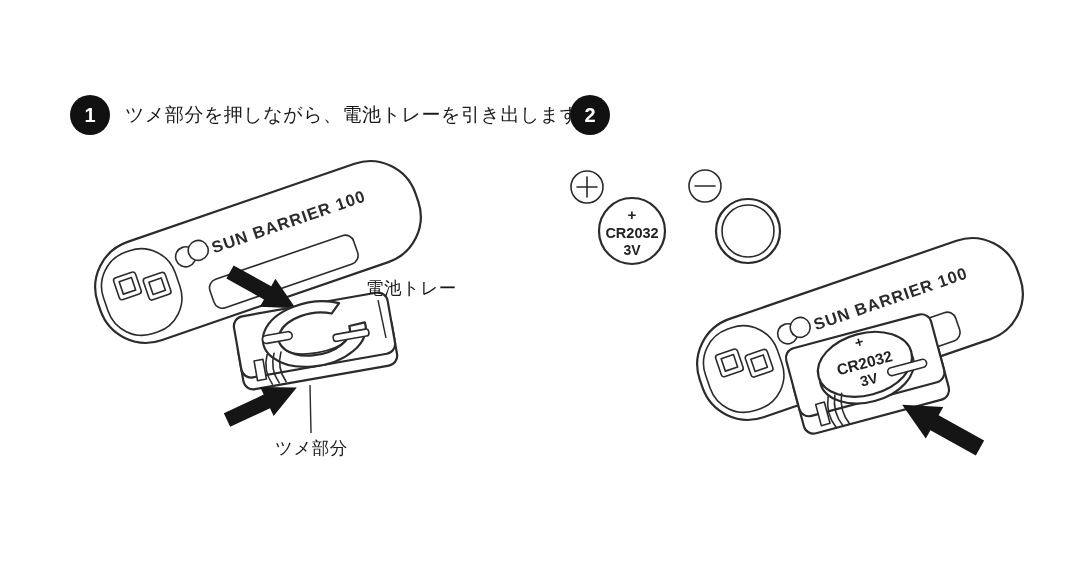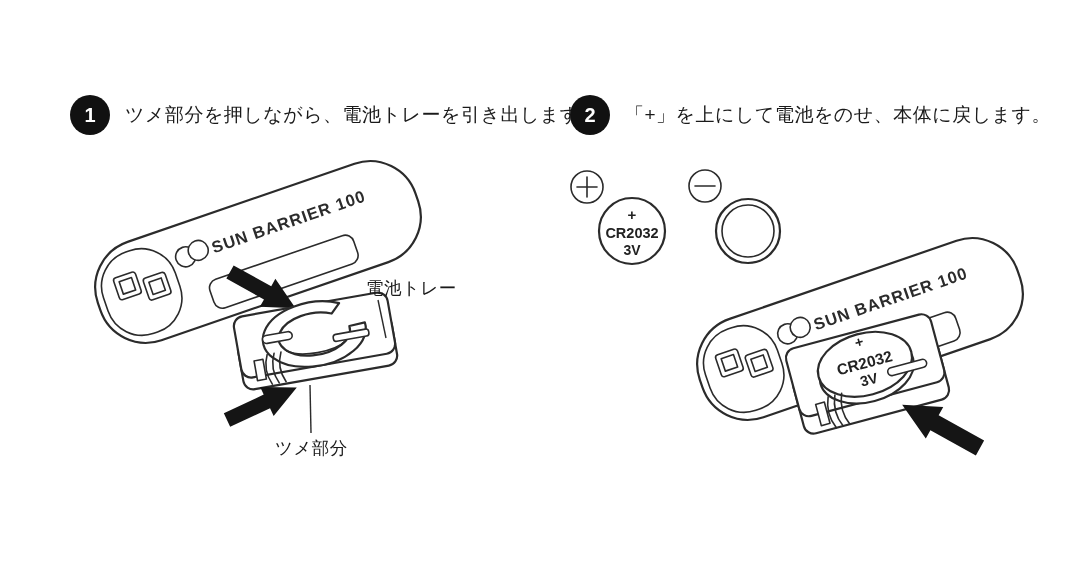--- a/index.html
+++ b/index.html
@@ -31,21 +31,20 @@
 </head>
 <body>
 
 <div class="step-header" id="step1">
   <div class="step-badge">1</div>
   <div class="step-text">ツメ部分を押しながら、電池トレーを引き出します。</div>
 </div>
 
 <div class="step-header" id="step2">
   <div class="step-badge">2</div>
-  <div class="step-text">「+」を上にして電池をのせ、本体に戻します。</div>
 </div>
 
 <svg id="illus-left" width="420" height="340" viewBox="0 0 420 340">
   <defs>
 
     <g id="device-shape">
       <rect class="ln" x="-168" y="-52" width="336" height="104" rx="48"></rect>
       <rect class="ln-thin" x="-161" y="-43" width="76" height="86" rx="36"></rect>
       <rect class="ln-thin" x="-146" y="-22" width="23" height="23" rx="3"></rect>
       <rect class="ln-thin" x="-141" y="-17" width="13" height="13"></rect>

